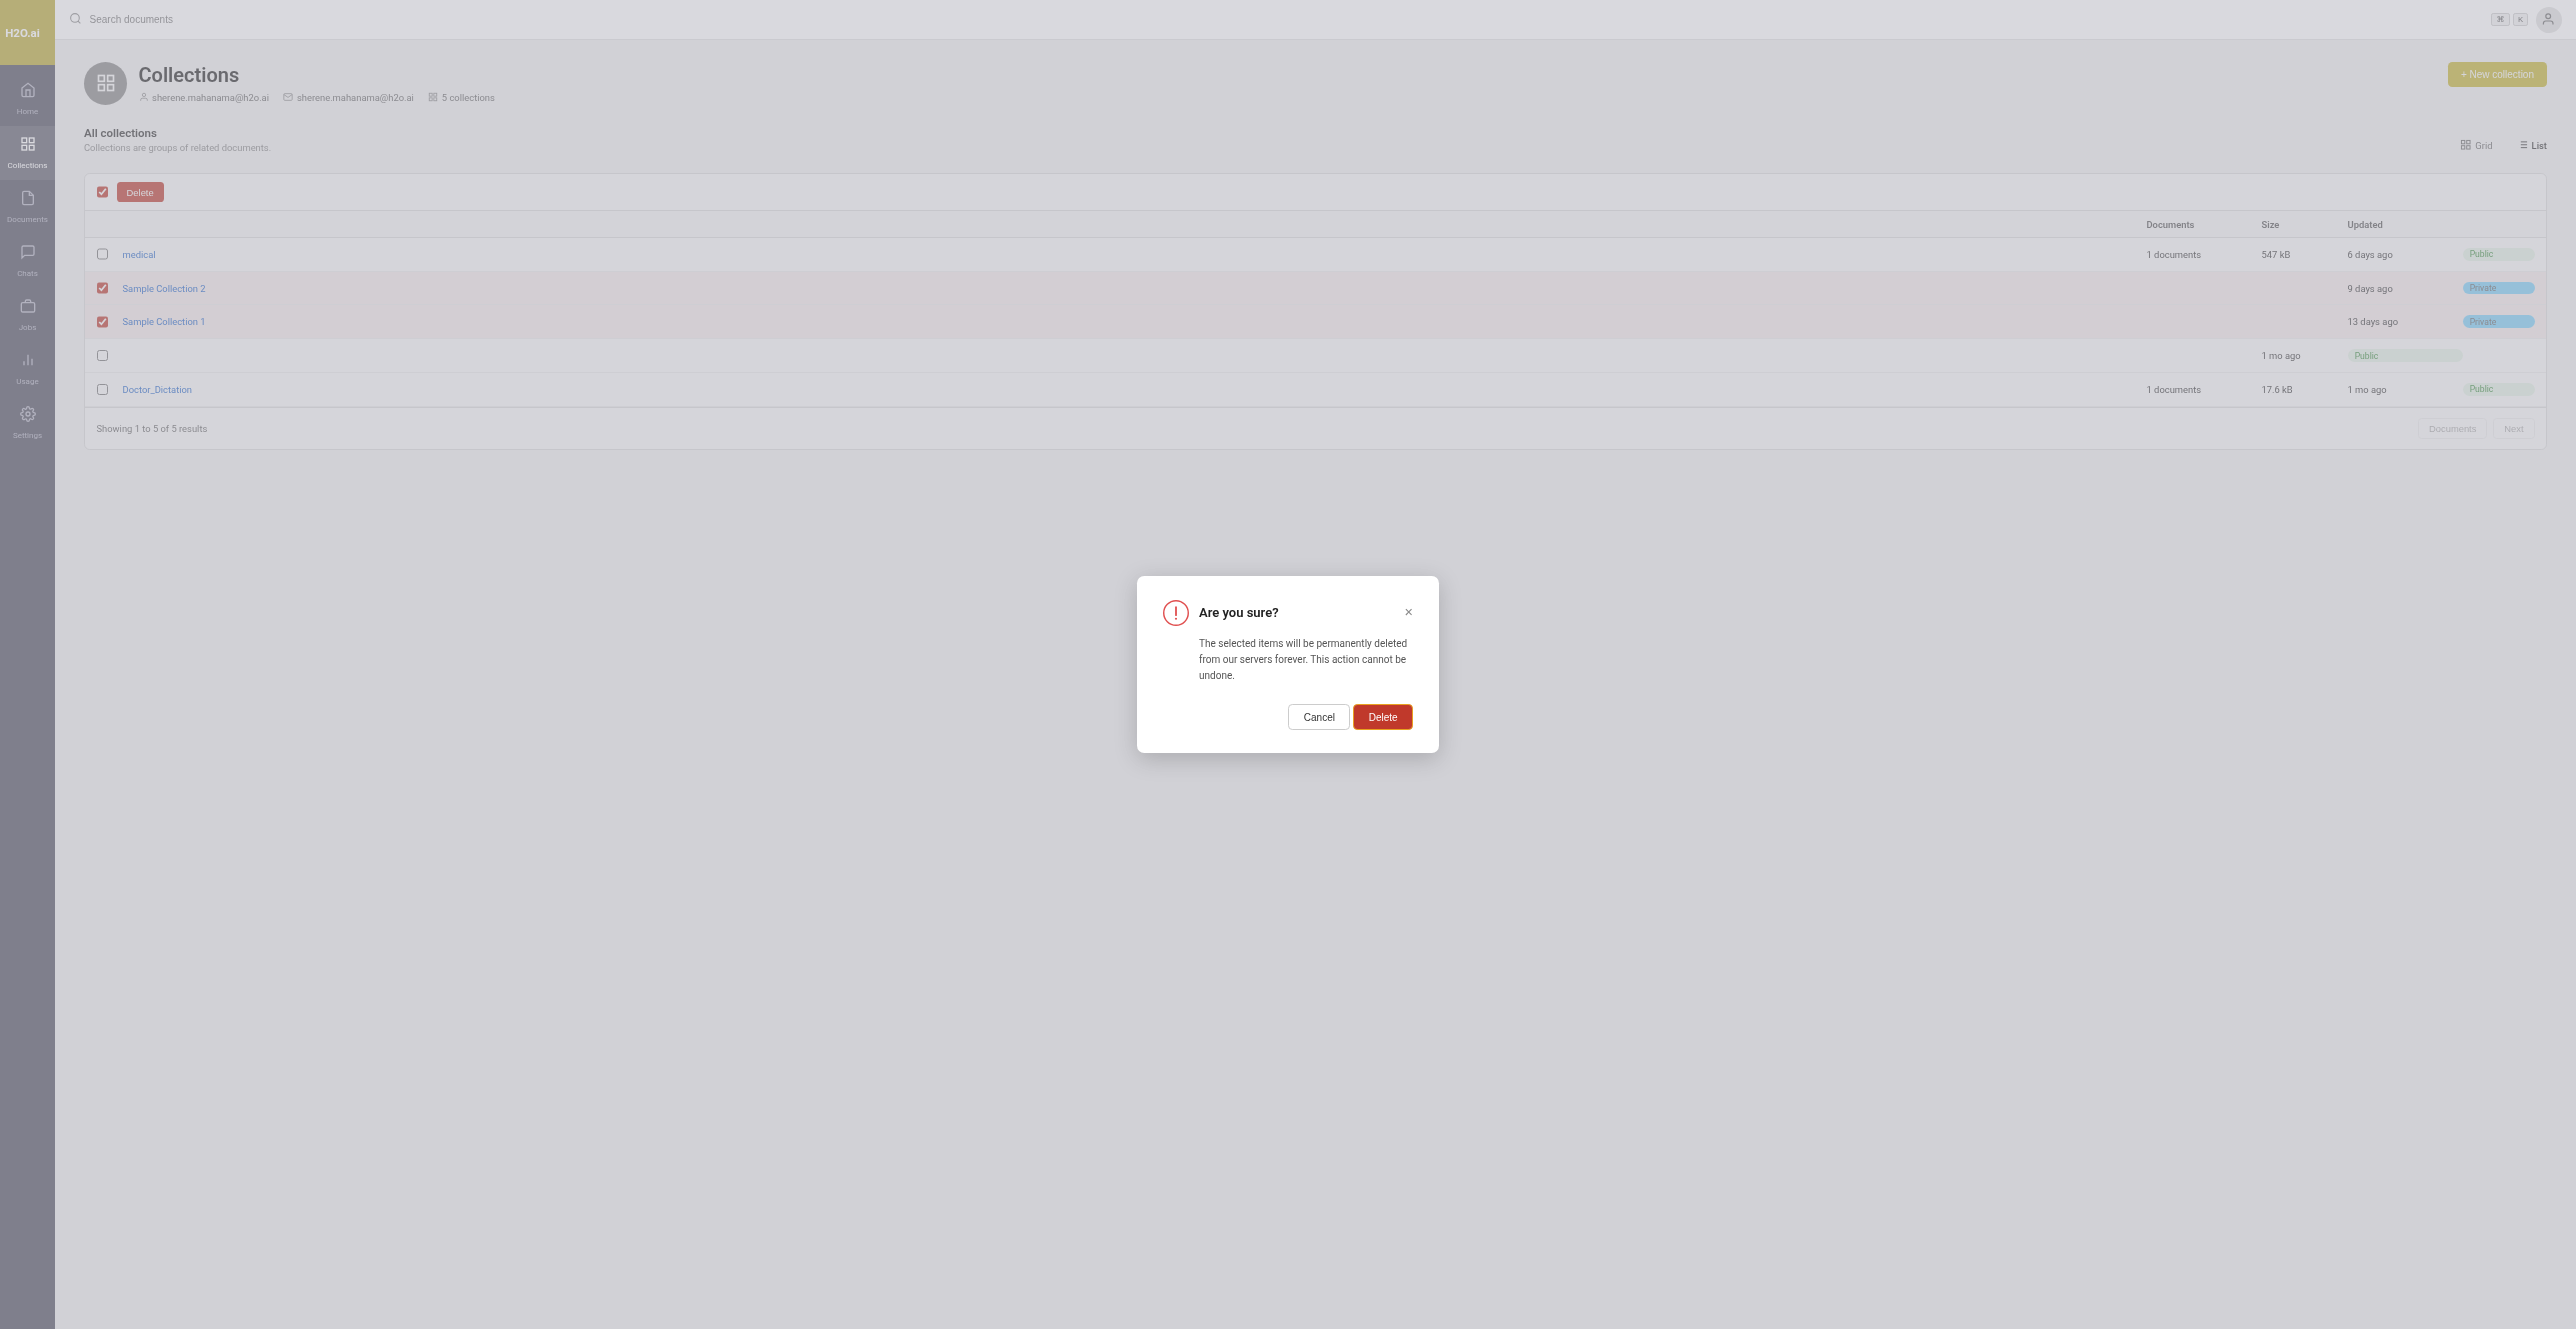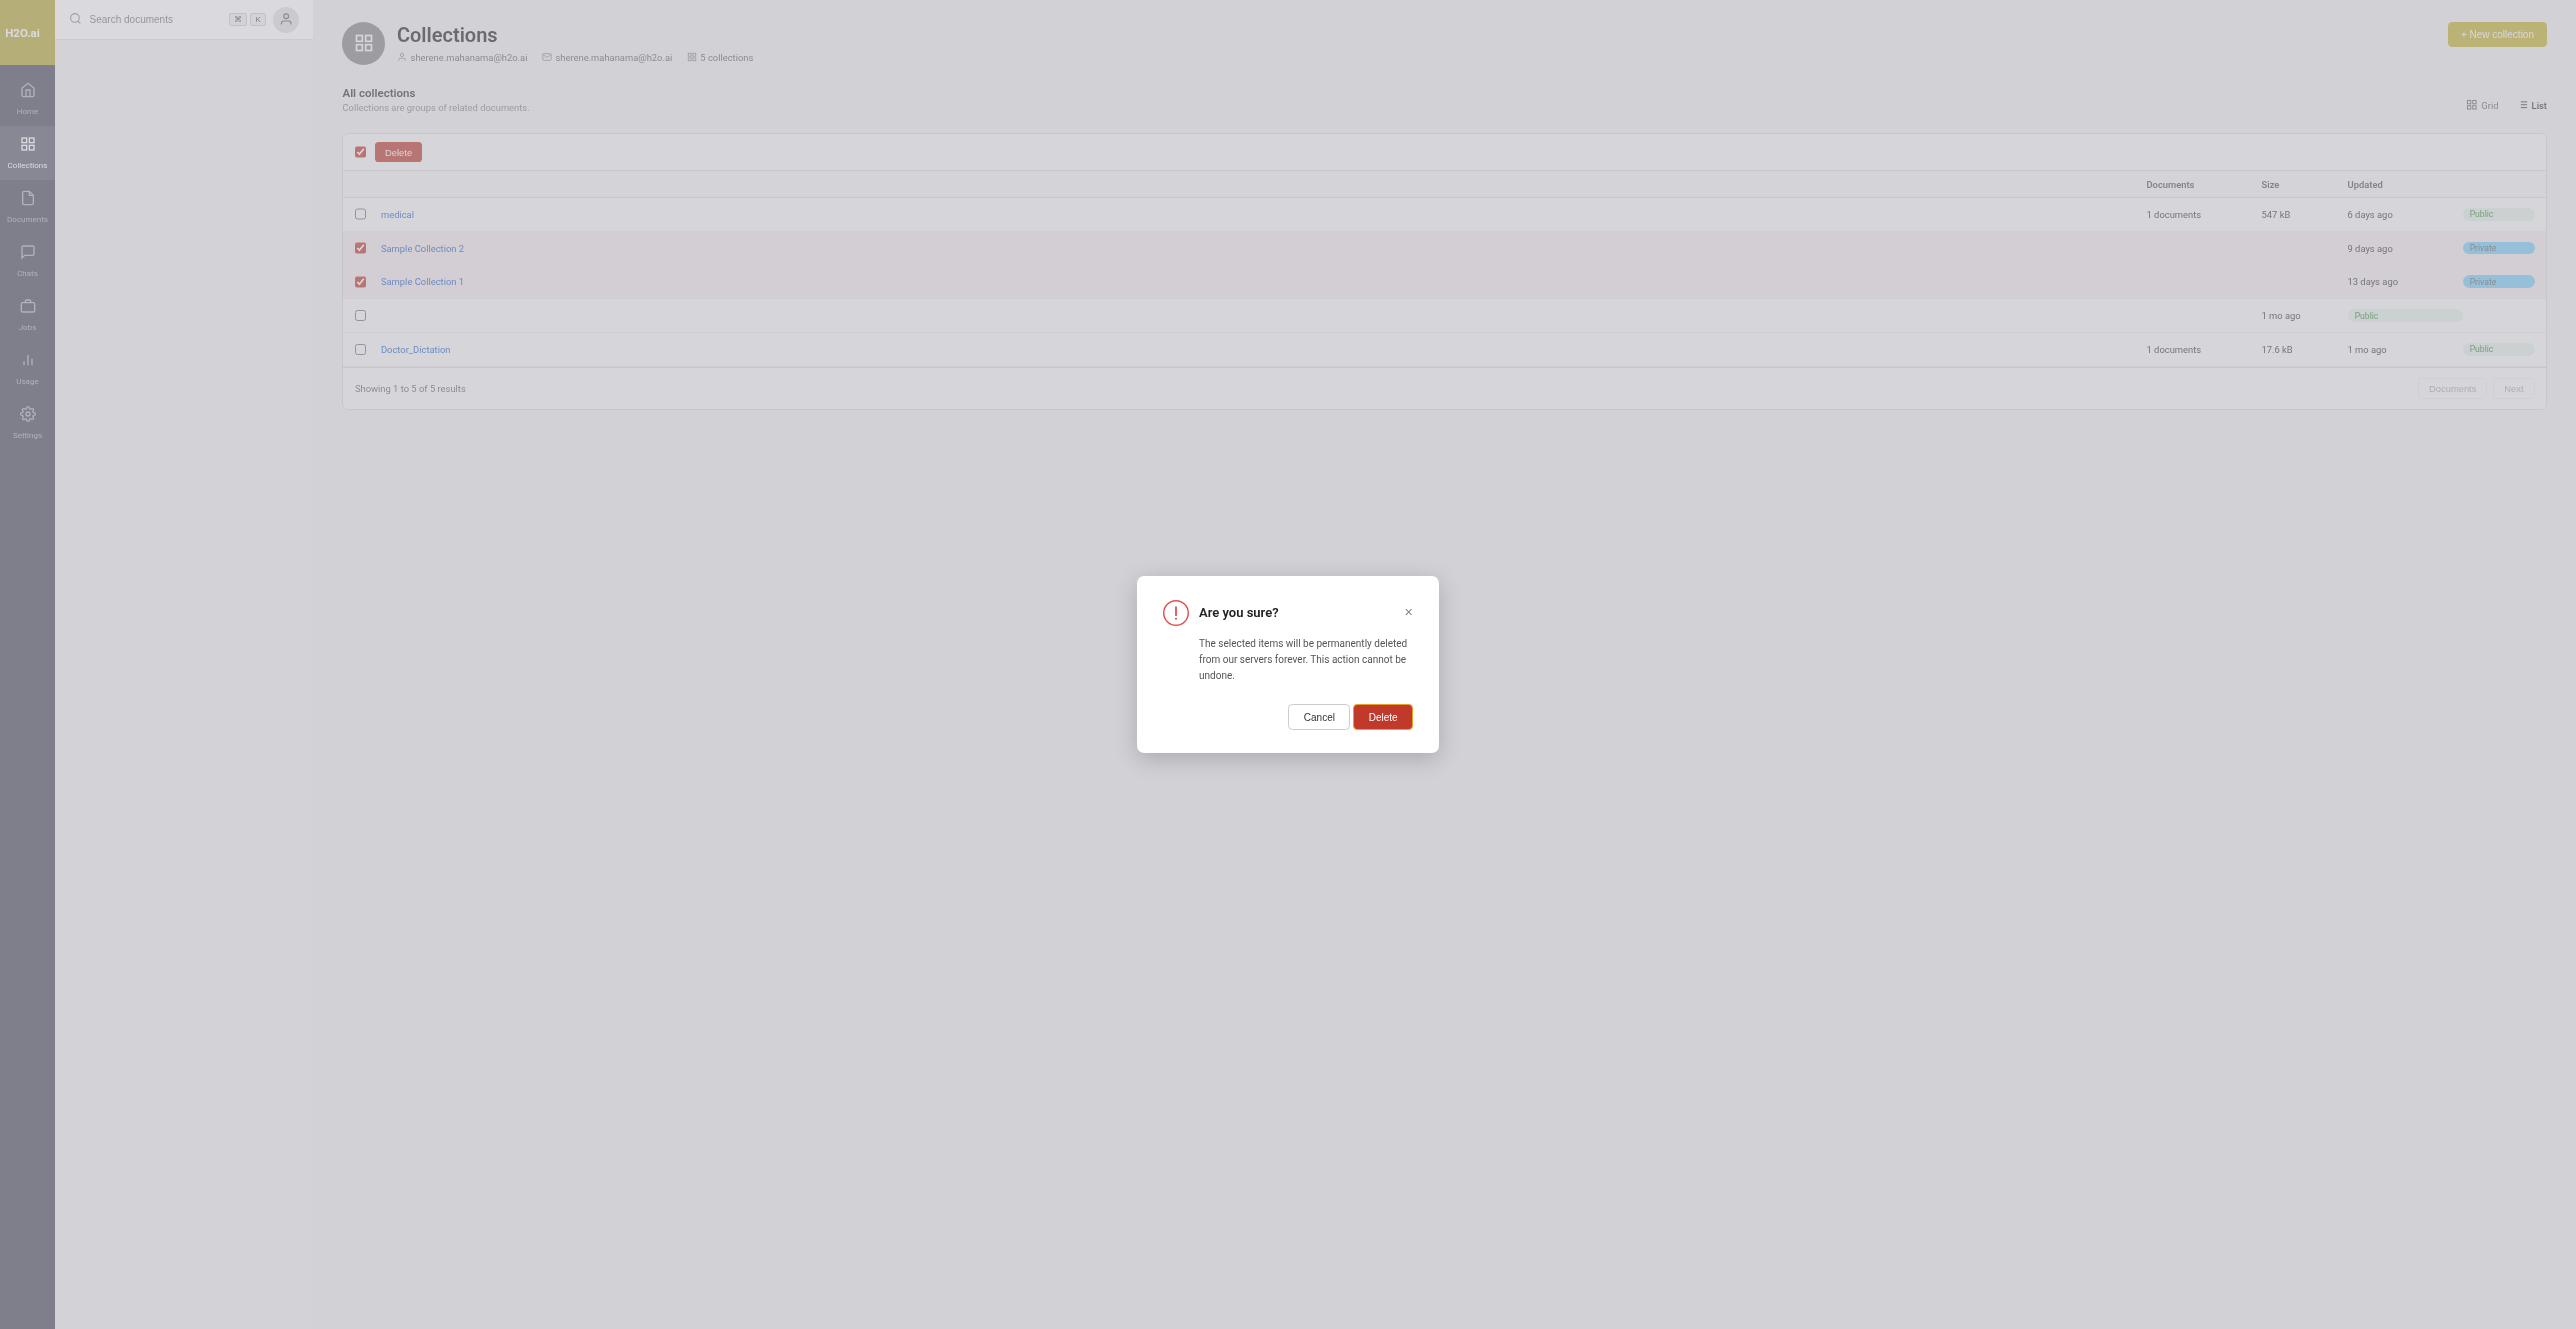--- a/index.html
+++ b/index.html
@@ -48,21 +48,21 @@
       transition: color 0.2s;
     }
     .sidebar-item.active { color: #ffffff; background: rgba(255,255,255,0.1); }
     .sidebar-item svg { width: 16px; height: 16px; }
     .sidebar-label { font-size: 8px; }
 
     
     .main {
       flex: 1;
       display: flex;
-      flex-direction: row;
+      flex-direction: column;
       overflow: hidden;
       position: relative;
     }
 
     
     .header {
       height: 40px;
       background: #ffffff;
       border-bottom: 0.7px solid #e0e0e0;
       display: flex;
@@ -182,21 +182,21 @@
     .section-subtitle {
       font-size: 9.4px;
       color: #888;
       margin-top: 1.4px;
     }
 
     
     .view-toggle {
       display: flex;
       align-items: center;
-      gap: 18px;
+      gap: 24px;
       font-size: 9.4px;
       color: #666;
     }
     .view-toggle-item {
       display: flex;
       align-items: center;
       gap: 3.6px;
       cursor: pointer;
     }
     .view-toggle-item.active { color: #333; font-weight: 500; }

